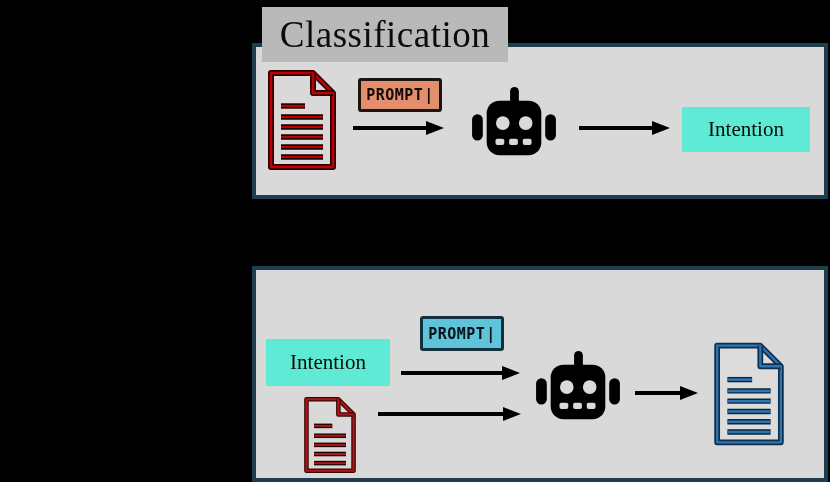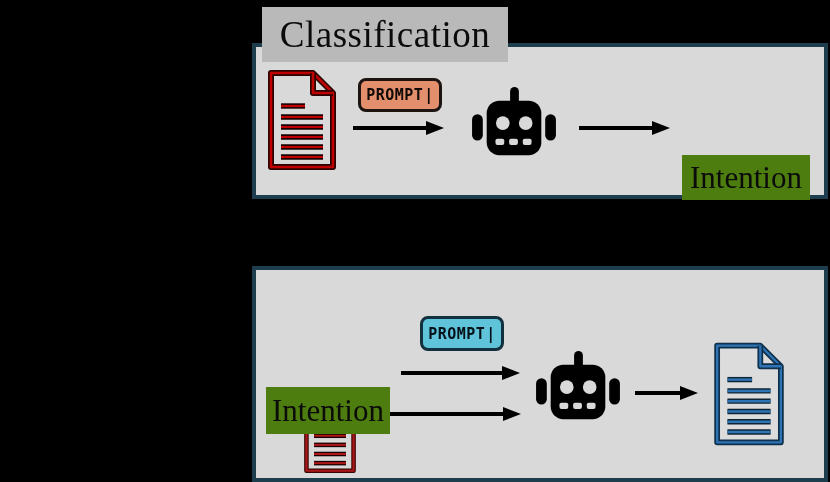--- a/index.html
+++ b/index.html
@@ -14,29 +14,29 @@
   #panel-classification{left:252px;top:43px;width:576px;height:156px;}
   #panel-generation{left:252px;top:266px;width:576px;height:216px;}
   .panel-title{
     position:absolute;background:#b9b9b9;color:#0b0b0b;
     display:flex;align-items:center;justify-content:center;
     font-size:37px;letter-spacing:0.5px;white-space:nowrap;z-index:5;
   }
   #title-classification{left:262px;top:7px;width:246px;height:55px;}
   #title-generation{left:270px;top:238px;width:200px;height:58px;}
   .intention-box{
-    position:absolute;background:#4d7c0f;color:#0b0b0b;
+    position:absolute;background:#5eead4;color:#0b0b0b;
     display:flex;align-items:center;justify-content:center;
-    font-size:31px;z-index:4;margin-top:48px;
+    font-size:21px;z-index:4;
   }
   #intention-out{left:682px;top:107px;width:128px;height:45px;}
   #intention-in{left:266px;top:339px;width:124px;height:47px;}
   .prompt-badge{
     position:absolute;box-sizing:border-box;border:3px solid #1c1410;
-    border-radius:8px;display:flex;align-items:center;justify-content:center;
+    border-radius:3px;display:flex;align-items:center;justify-content:center;
     font-family:"DejaVu Sans Mono", monospace;font-weight:bold;
     font-size:15px;color:#100a05;z-index:4;letter-spacing:0.5px;
   }
   #prompt-classification{left:358px;top:78px;width:84px;height:34px;background:#e38f6e;}
   #prompt-generation{left:420px;top:316px;width:84px;height:35px;background:#5fc3da;border-color:#12303e;color:#06121a;}
   .prompt-cursor{margin-left:1px;}
   .abs{position:absolute;z-index:3;}
   svg{display:block;}
 </style>
 </head>

